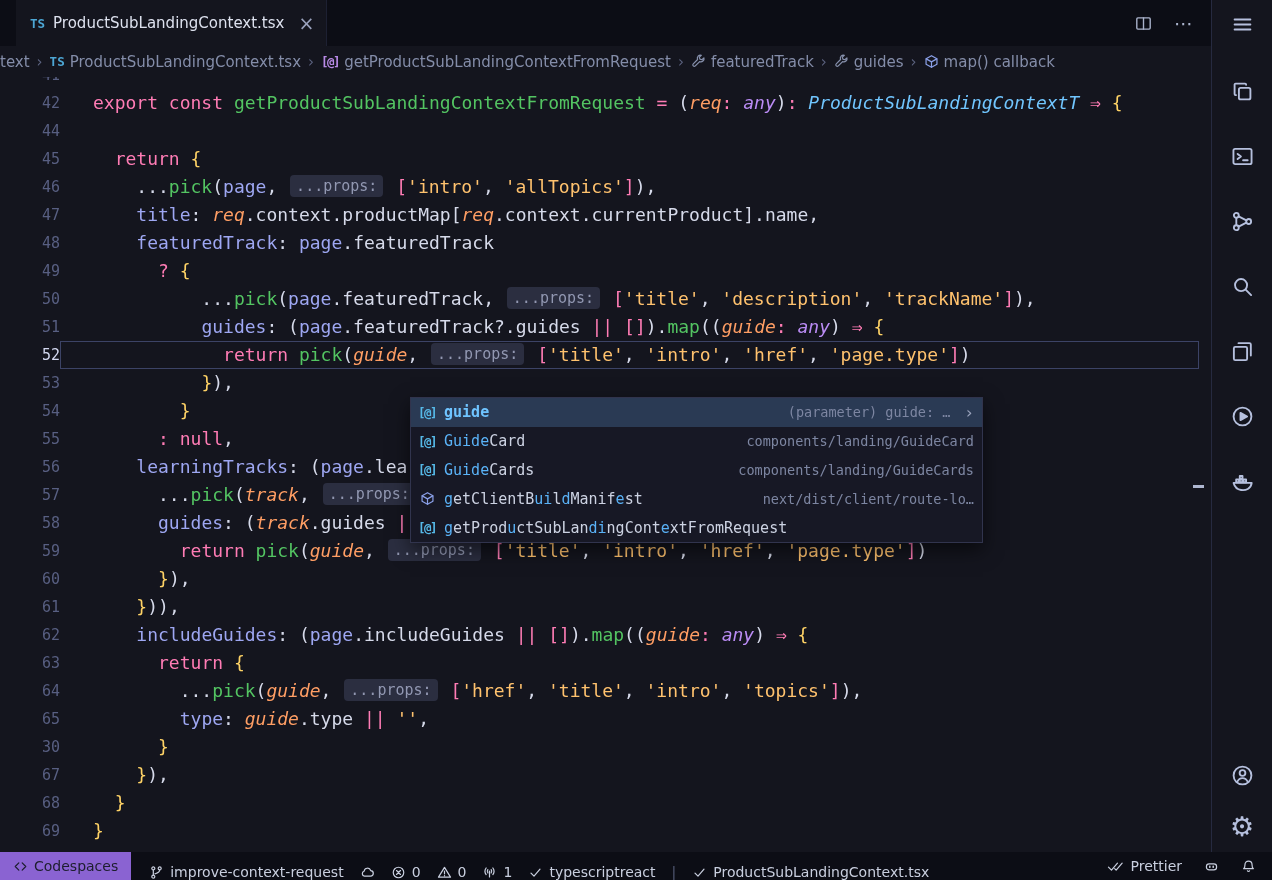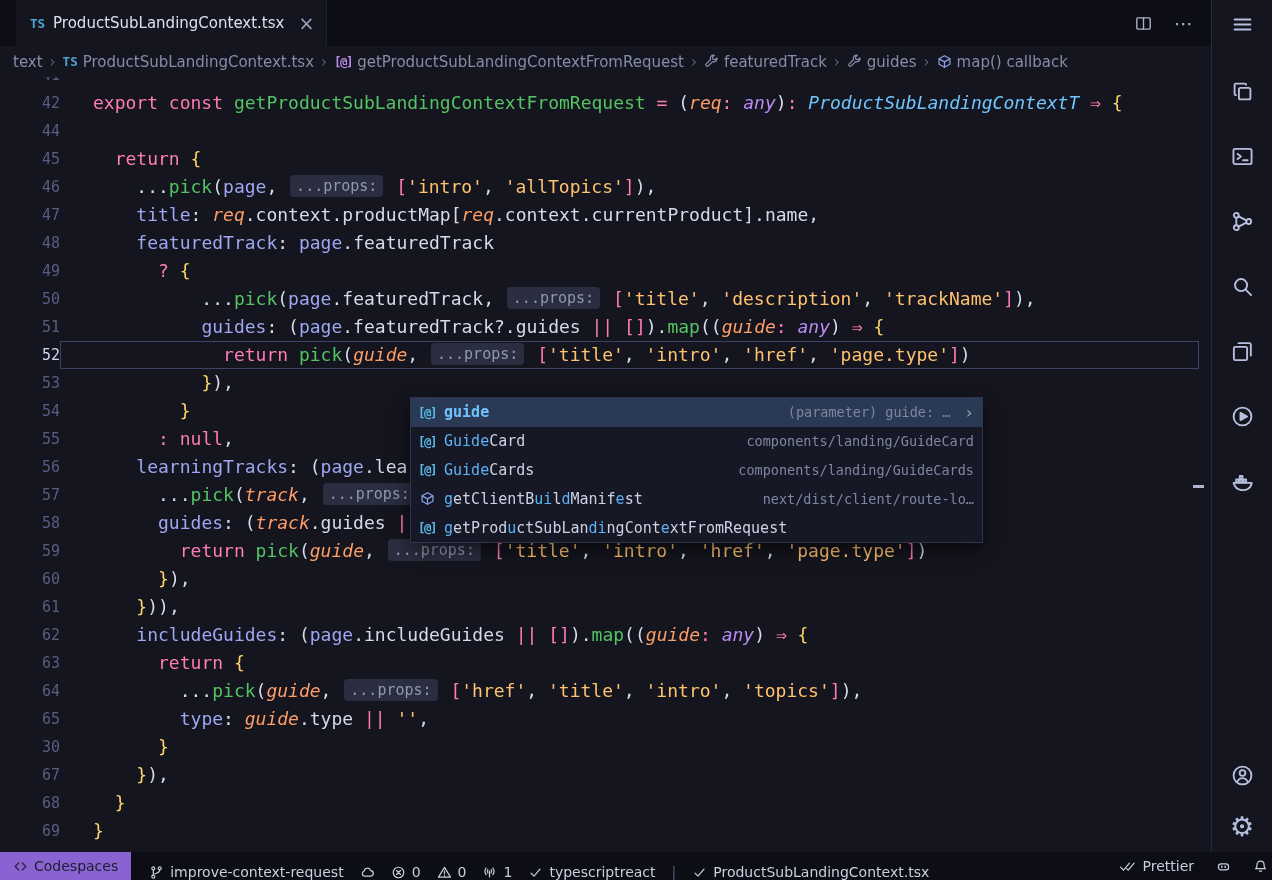--- a/index.html
+++ b/index.html
@@ -13,21 +13,21 @@
   .tab{display:flex;align-items:center;gap:8px;padding:0 12px 0 14px;background:var(--bg);border-right:1px solid #1d2032;cursor:pointer}
   .ts-txt{color:#4da6d4;font-weight:bold;font-size:12.5px;font-family:"DejaVu Sans Mono",monospace}
   .tab-title{color:#dde1ee;font-size:15px;white-space:nowrap}
   .tab-close{color:#9aa2bd;font-size:19px;margin-left:6px;line-height:1;cursor:pointer}
   .tab-actions{margin-left:auto;display:flex;align-items:center;gap:22px;padding-right:18px;color:#aab3cc}
   .tab-actions .icn{display:flex;cursor:pointer}
   .tab-actions .icn svg{width:17px;height:17px}
   .txt-icn{font-size:19px;line-height:1}
 
   
-  .breadcrumb{height:31px;background:var(--bg);display:flex;align-items:center;gap:7px;padding:0 8px 0 13px;font-size:15px;color:var(--breadcrumb-fg);white-space:nowrap;overflow:hidden;flex:none}
+  .breadcrumb{height:31px;background:var(--bg);display:flex;align-items:center;gap:7px;padding:0 8px 0 0;font-size:15px;color:var(--breadcrumb-fg);white-space:nowrap;overflow:hidden;flex:none}
   .bc-sep{color:#5c6380}
   .bc-item{display:inline-flex;align-items:center;gap:5px;cursor:pointer}
   .bc-item .icn{display:flex}
   .bc-item .icn svg{width:15px;height:15px}
   .icn.method-icon,.icn.parameter-icon{color:#56b9e8}
   .bc-item .icn.method-icon{color:#b98ae6}
   .icn.wrench-icon{color:#8791ad}
   .icn.module-icon{color:#8ba0e8}
   .at{font-family:"DejaVu Sans Mono",monospace;font-size:12.5px;letter-spacing:-1.5px;font-weight:bold}
 
@@ -54,21 +54,21 @@
   .sg-label .hl{color:var(--match)}
   .sg-row.sel .sg-label{color:#e2ecff;font-weight:bold}
   .sg-row.sel .sg-label .hl{color:#6fc4ff}
   .sg-detail{margin-left:auto;color:var(--detailfg);font-size:13.5px;white-space:nowrap;font-family:"DejaVu Sans Mono",monospace}
   .sg-chev{color:#9aa3bd;margin-left:7px;font-size:16px}
   .ovr{position:absolute;right:7px;top:408px;width:11px;height:3px;background:#aeb6d0;z-index:3}
 
   
   .status-bar{height:28px;background:var(--panel);display:flex;align-items:center;font-size:14px;color:var(--statusfg);flex:none}
   #status-left{display:flex;align-items:flex-end;height:100%;gap:16px}
-  #status-right{margin-left:auto;display:flex;align-items:center;height:100%;gap:22px;padding-right:4px}
+  #status-right{margin-left:auto;display:flex;align-items:center;height:100%;gap:22px;padding-right:16px}
   .st-item{display:flex;align-items:center;gap:6px;white-space:nowrap;cursor:pointer}
   .st-item .icn{display:flex}
   .st-item .icn svg{width:15px;height:15px}
   .st-item.accent{background:var(--accent);color:#1d1e2e;height:100%;padding:0 13px;margin-right:2px}
   .st-item.dim{color:#535a75;cursor:default}
   .icn.double-check-icon svg{width:19px;height:15px}
 
   
   .activity-bar{width:61px;flex:none;background:var(--bg);border-left:1px solid var(--border);display:flex;flex-direction:column;align-items:center;color:#b6c0de}
   .ab-top{padding-top:13px}

